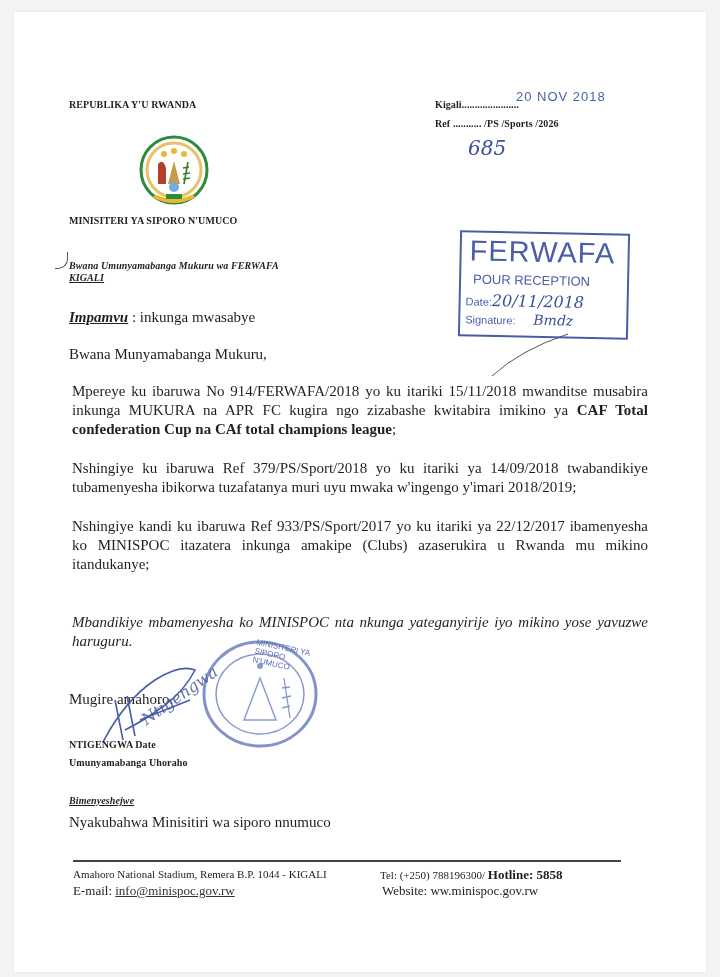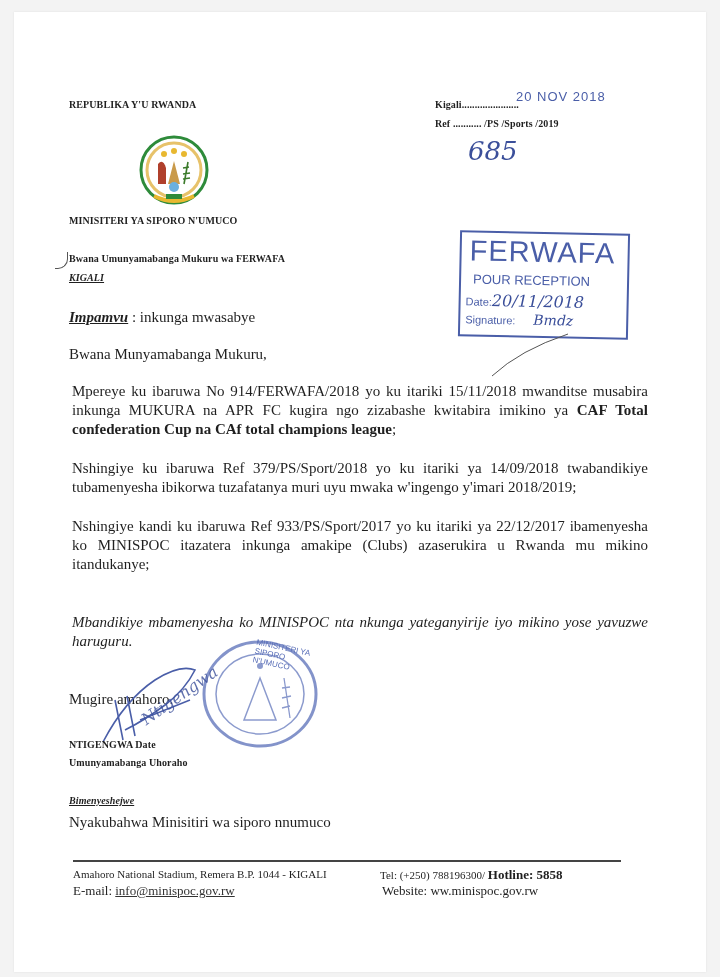--- a/index.html
+++ b/index.html
@@ -43,25 +43,25 @@
     <circle cx="38" cy="53" r="5" fill="#6ab0de"></circle>
     <path d="M18 62 Q38 72 58 62" stroke="#e8b830" stroke-width="4" fill="none"></path>
     <rect x="30" y="60" width="16" height="5" fill="#2e8b3a"></rect>
   </svg>
 </div>
 
 <div class="abs hdr" style="left:69px;top:215px;">MINISITERI YA SIPORO N'UMUCO</div>
 
 <div class="abs dateStamp" style="left:516px;top:89px;">20 NOV 2018</div>
 <div class="abs hdr" style="left:435px;top:99px;">Kigali......................</div>
-<div class="abs hdr" style="left:435px;top:118px;">Ref ........... /PS /Sports /2019</div>
-<div class="abs hand" style="left:468px;top:136px;font-size:26px;">685</div>
+<div class="abs hdr" style="left:435px;top:118px;">Ref ........... /PS /Sports /2026</div>
+<div class="abs hand" style="left:468px;top:136px;font-size:20px;">685</div>
 
 <div class="abs" style="left:55px;top:252px;width:12px;height:16px;border-right:1.5px solid #555;border-bottom:1.5px solid #555;border-bottom-right-radius:10px;"></div>
-<div class="abs hdr" style="left:69px;top:253px;">Bwana Umunyamabanga Mukuru wa FERWAFA</div>
+<div class="abs hdr" style="left:69px;top:260px;font-style:italic;">Bwana Umunyamabanga Mukuru wa FERWAFA</div>
 <div class="abs hdr u" style="left:69px;top:272px;">KIGALI</div>
 
 <div class="abs body-text" style="left:69px;top:308px;">
   <span class="b u">Impamvu</span><span> : inkunga mwasabye</span>
 </div>
 
 <div class="abs body-text" style="left:69px;top:345px;">Bwana Munyamabanga Mukuru,</div>
 
 <div class="stamp">
   <div class="big">FERWAFA</div>

